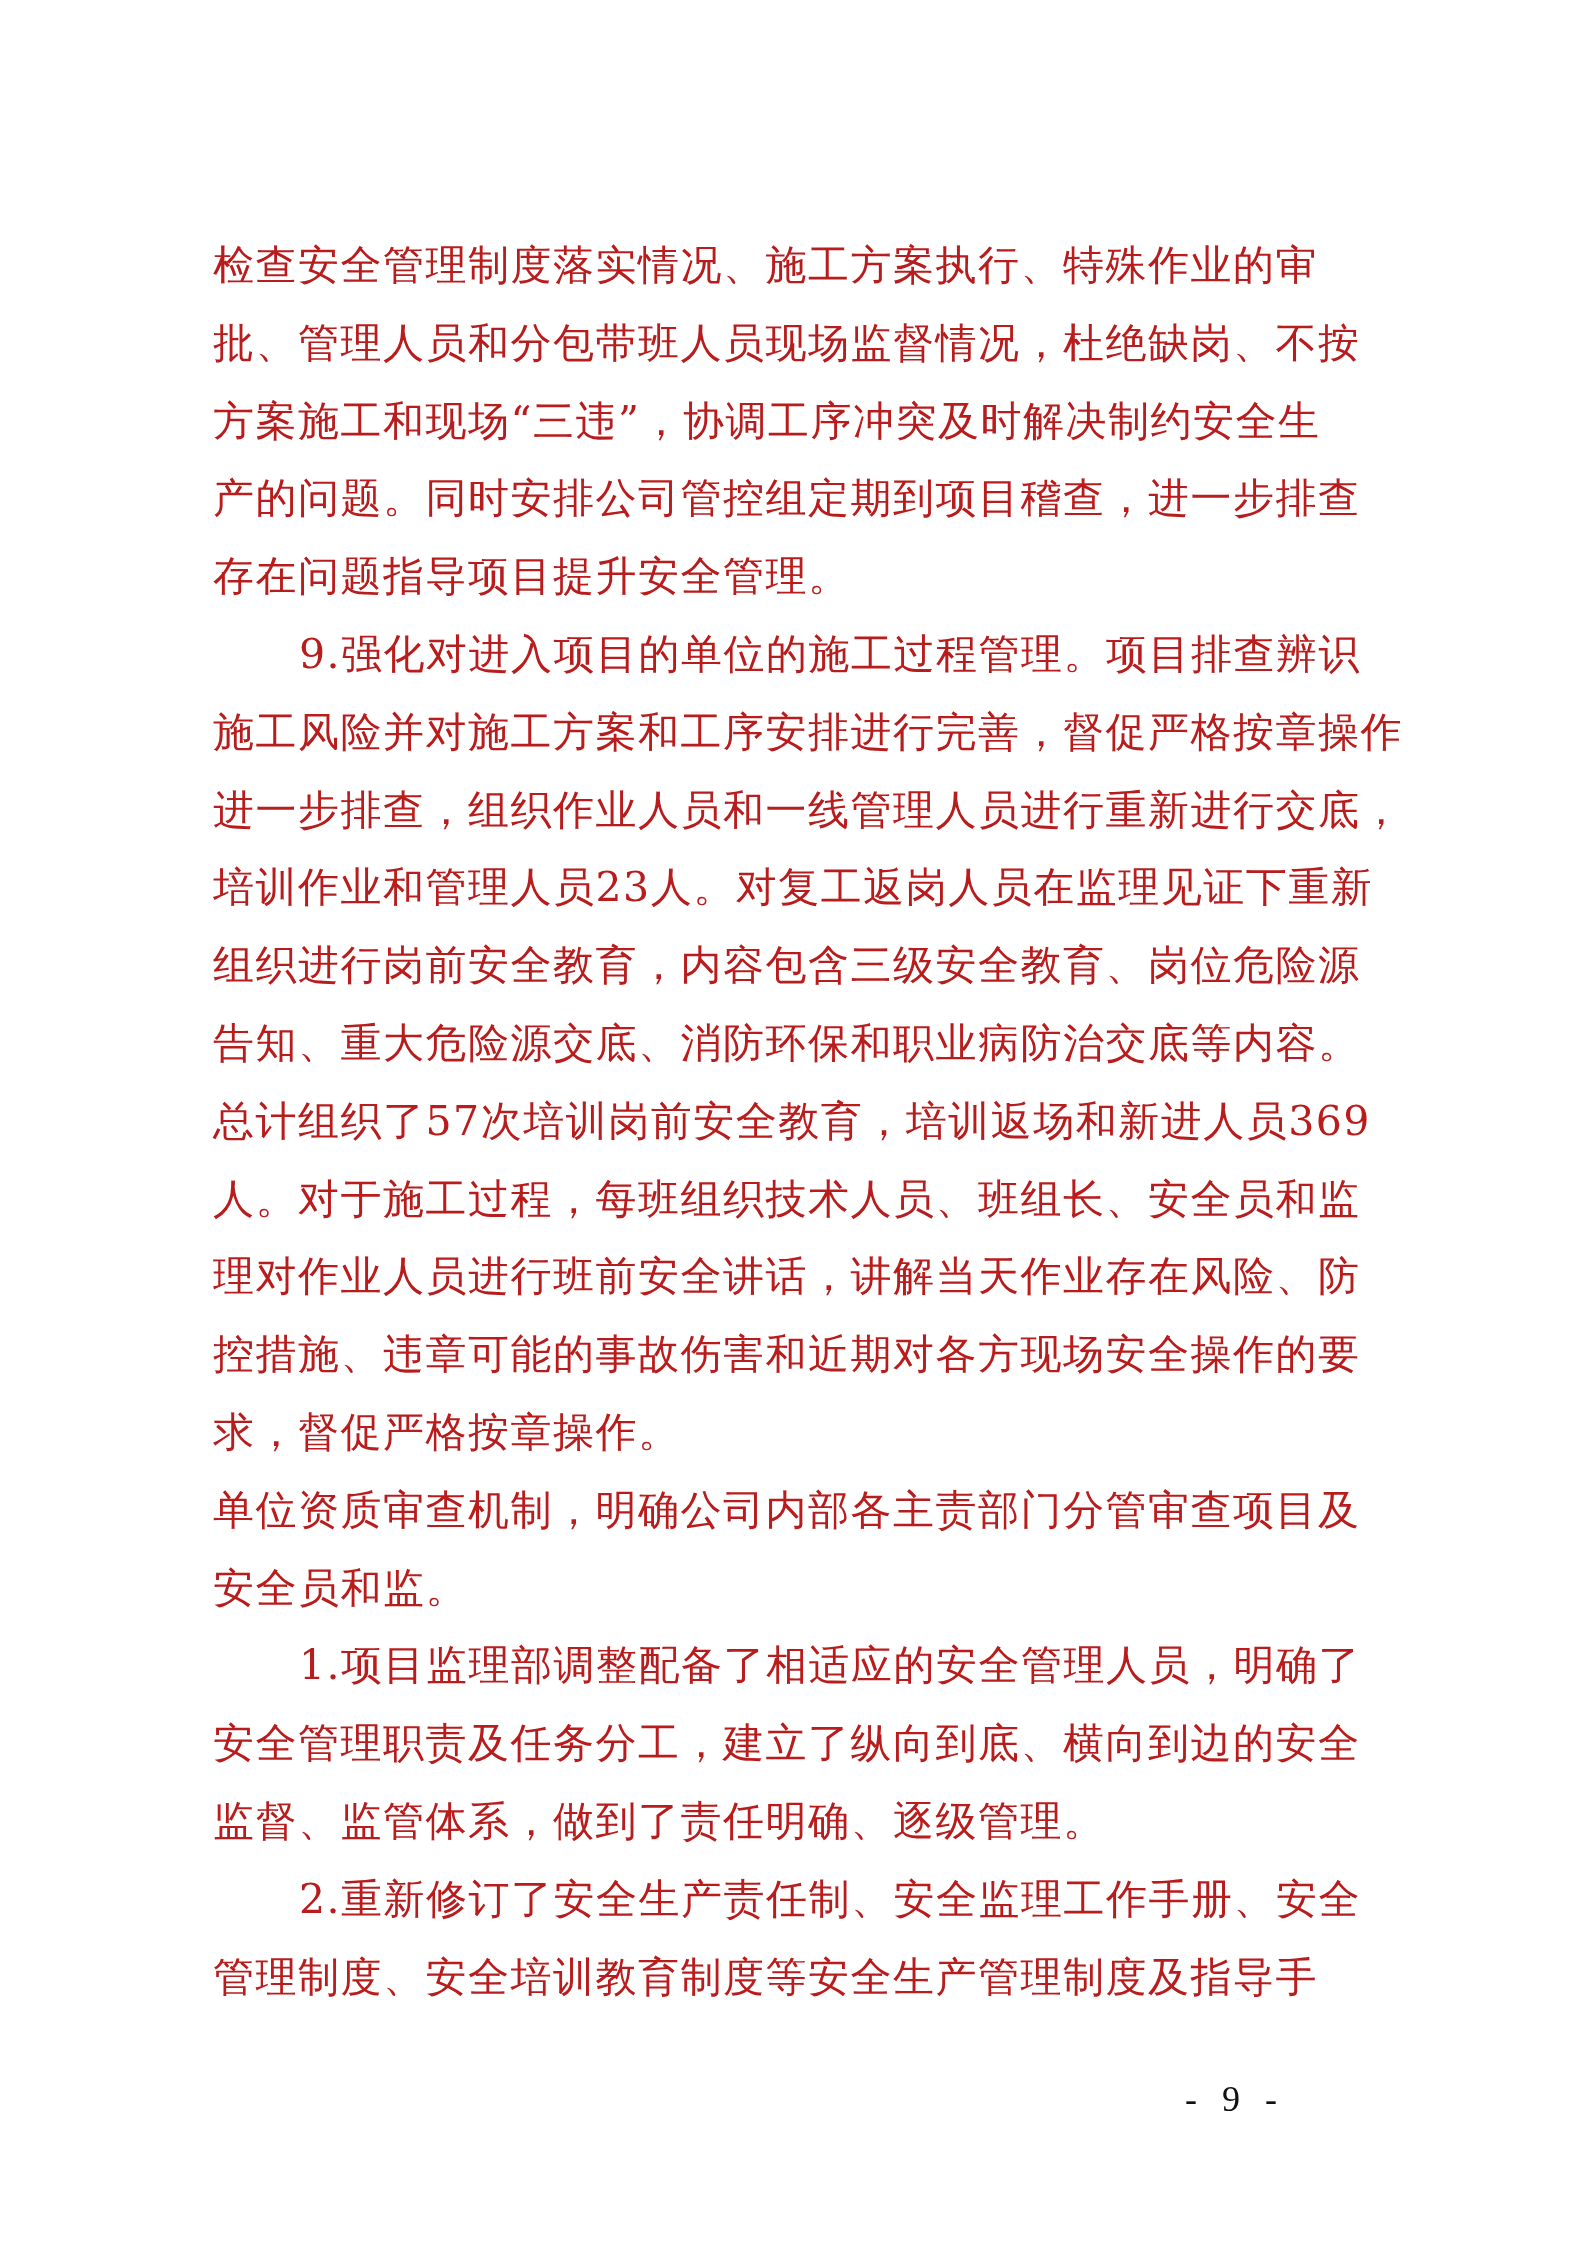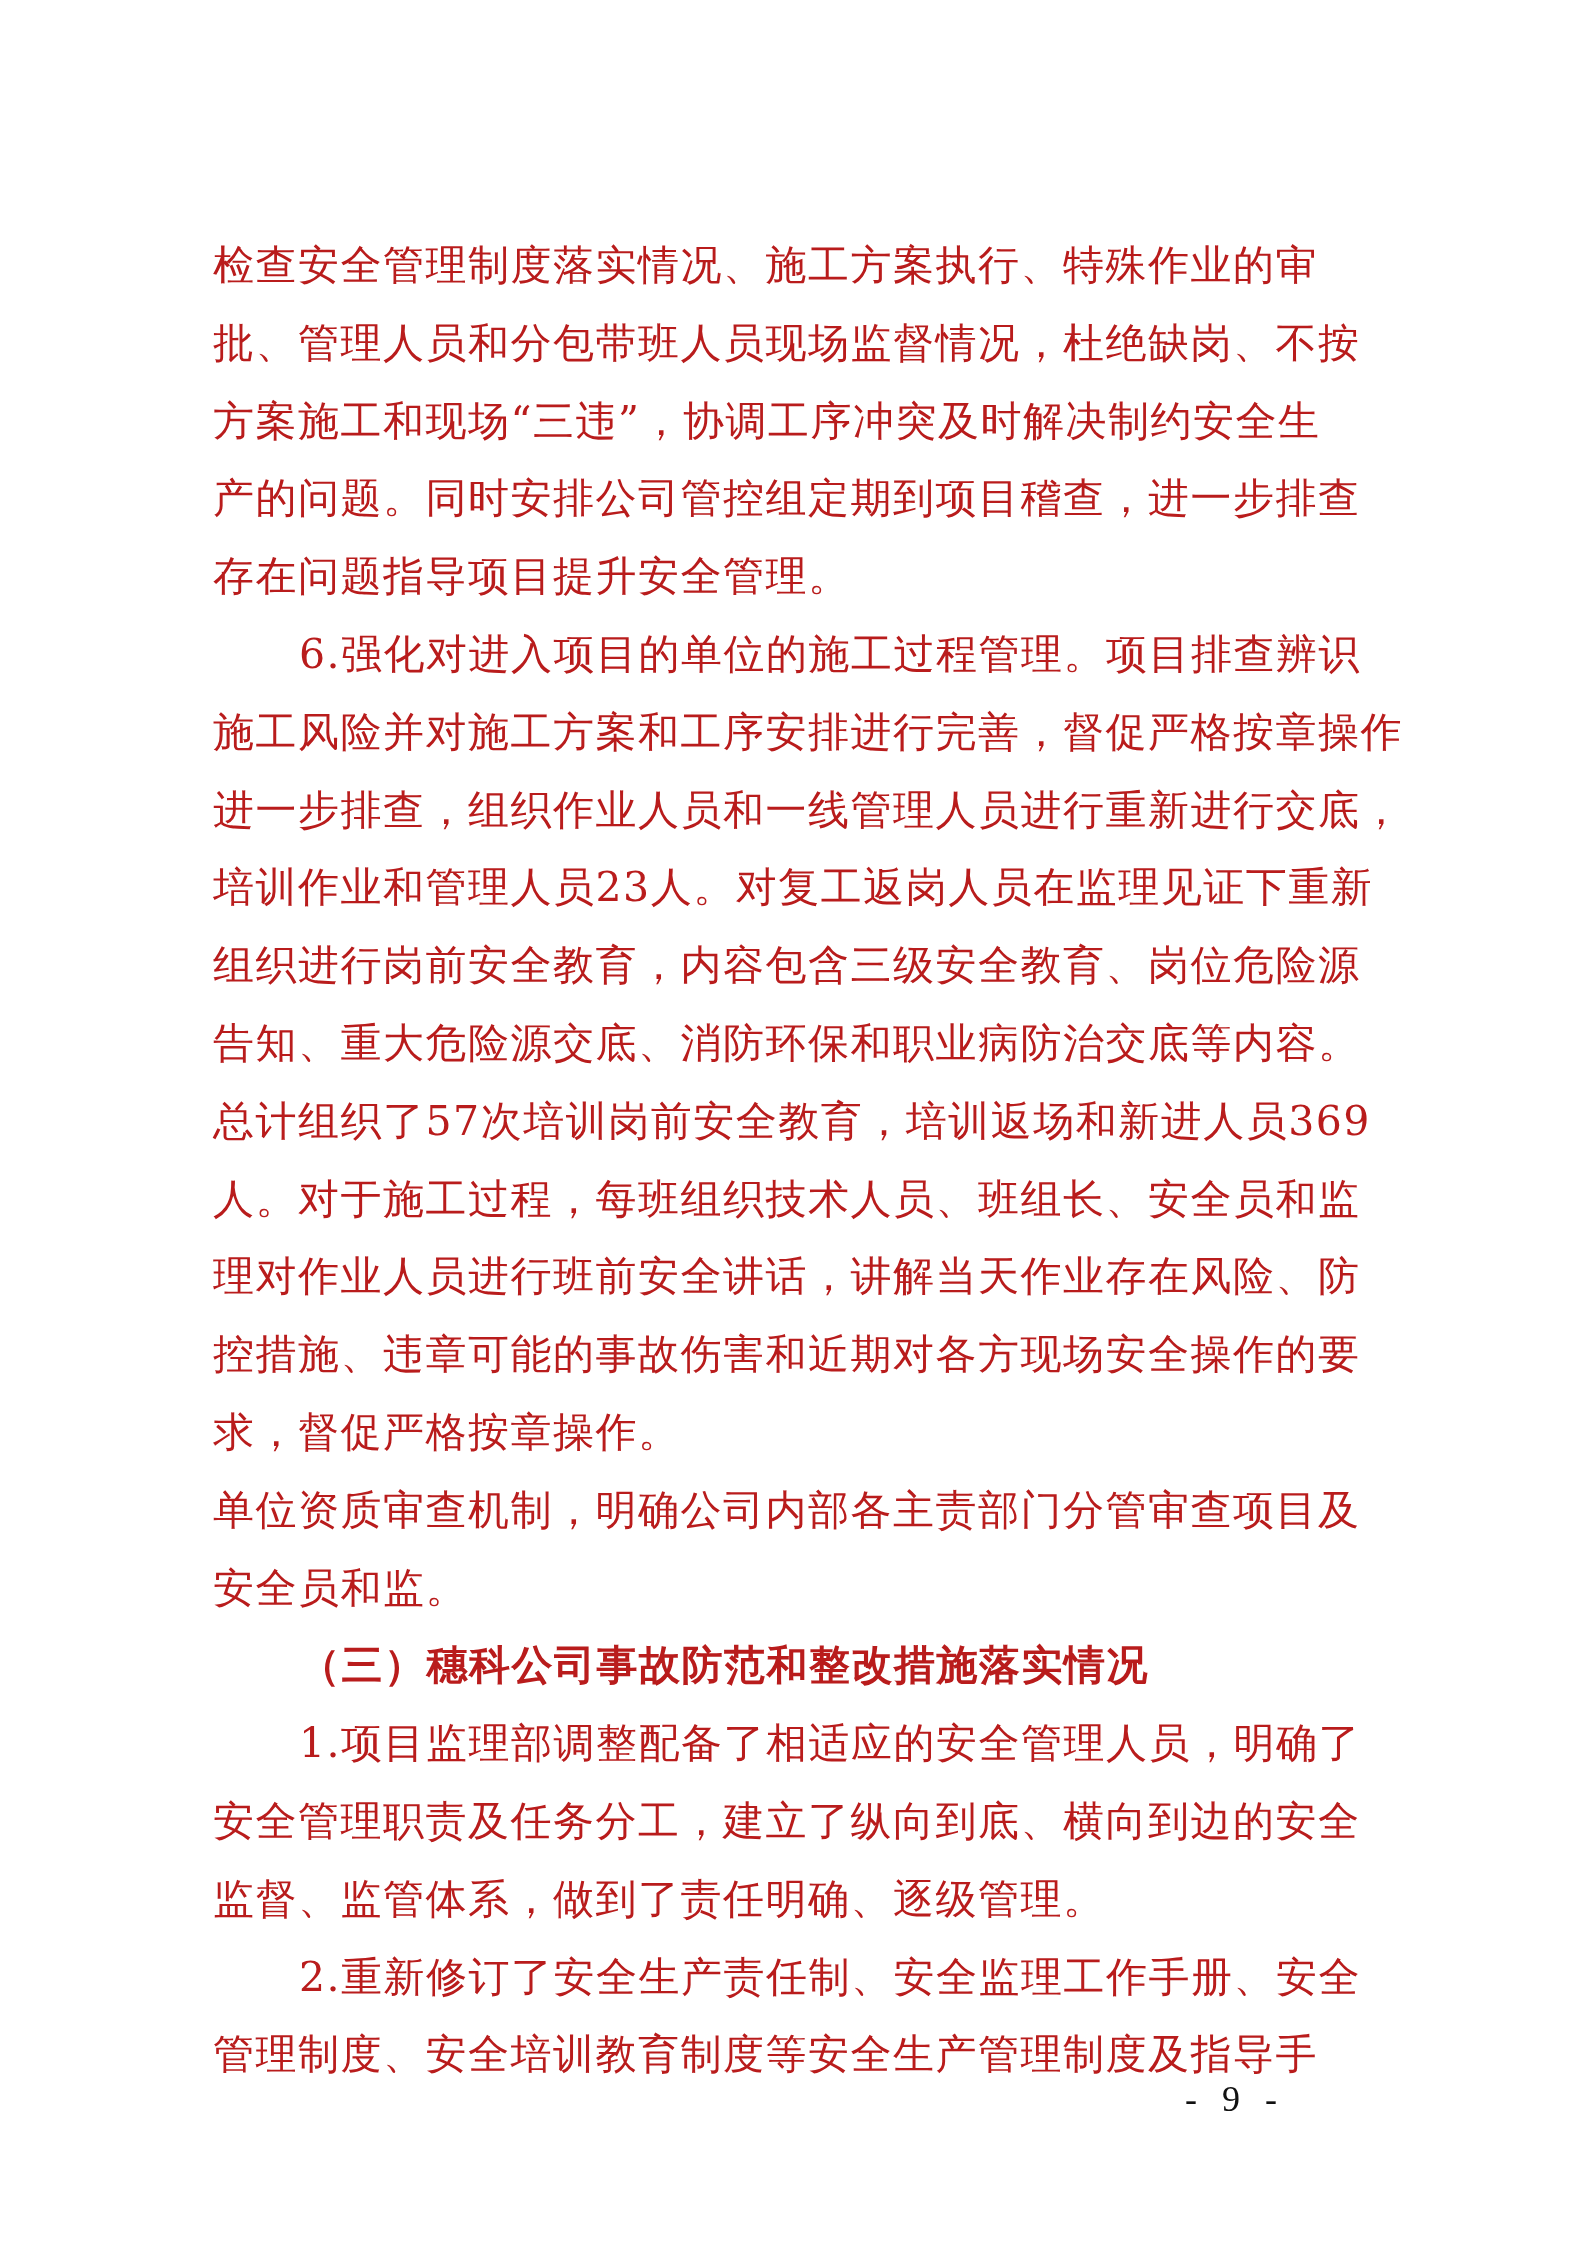--- a/index.html
+++ b/index.html
@@ -33,34 +33,33 @@
 </head>
 <body>
 
 <div class="page">
   <div class="body-text">
     <span class="line">检查安全管理制度落实情况、施工方案执行、特殊作业的审</span>
     <span class="line">批、管理人员和分包带班人员现场监督情况，杜绝缺岗、不按</span>
     <span class="line">方案施工和现场“三违”，协调工序冲突及时解决制约安全生</span>
     <span class="line">产的问题。同时安排公司管控组定期到项目稽查，进一步排查</span>
     <span class="line">存在问题指导项目提升安全管理。</span>
-    <span class="line indent">6.强化对进入项目的单位的施工过程管理。项目排查辨识</span>
+    <span class="line indent">9.强化对进入项目的单位的施工过程管理。项目排查辨识</span>
     <span class="line">施工风险并对施工方案和工序安排进行完善，督促严格按章操作</span>
     <span class="line">进一步排查，组织作业人员和一线管理人员进行重新进行交底，</span>
     <span class="line">培训作业和管理人员23人。对复工返岗人员在监理见证下重新</span>
     <span class="line">组织进行岗前安全教育，内容包含三级安全教育、岗位危险源</span>
     <span class="line">告知、重大危险源交底、消防环保和职业病防治交底等内容。</span>
     <span class="line">总计组织了57次培训岗前安全教育，培训返场和新进人员369</span>
     <span class="line">人。对于施工过程，每班组织技术人员、班组长、安全员和监</span>
     <span class="line">理对作业人员进行班前安全讲话，讲解当天作业存在风险、防</span>
     <span class="line">控措施、违章可能的事故伤害和近期对各方现场安全操作的要</span>
     <span class="line">求，督促严格按章操作。</span>
     <span class="line">单位资质审查机制，明确公司内部各主责部门分管审查项目及</span>
     <span class="line">安全员和监。</span>
-    <span class="line heading">（三）穗科公司事故防范和整改措施落实情况</span>
     <span class="line indent">1.项目监理部调整配备了相适应的安全管理人员，明确了</span>
     <span class="line">安全管理职责及任务分工，建立了纵向到底、横向到边的安全</span>
     <span class="line">监督、监管体系，做到了责任明确、逐级管理。</span>
     <span class="line indent">2.重新修订了安全生产责任制、安全监理工作手册、安全</span>
     <span class="line">管理制度、安全培训教育制度等安全生产管理制度及指导手</span>
   </div>
   <div class="page-number">- 9 -</div>
 </div>
 
 </body></html>

